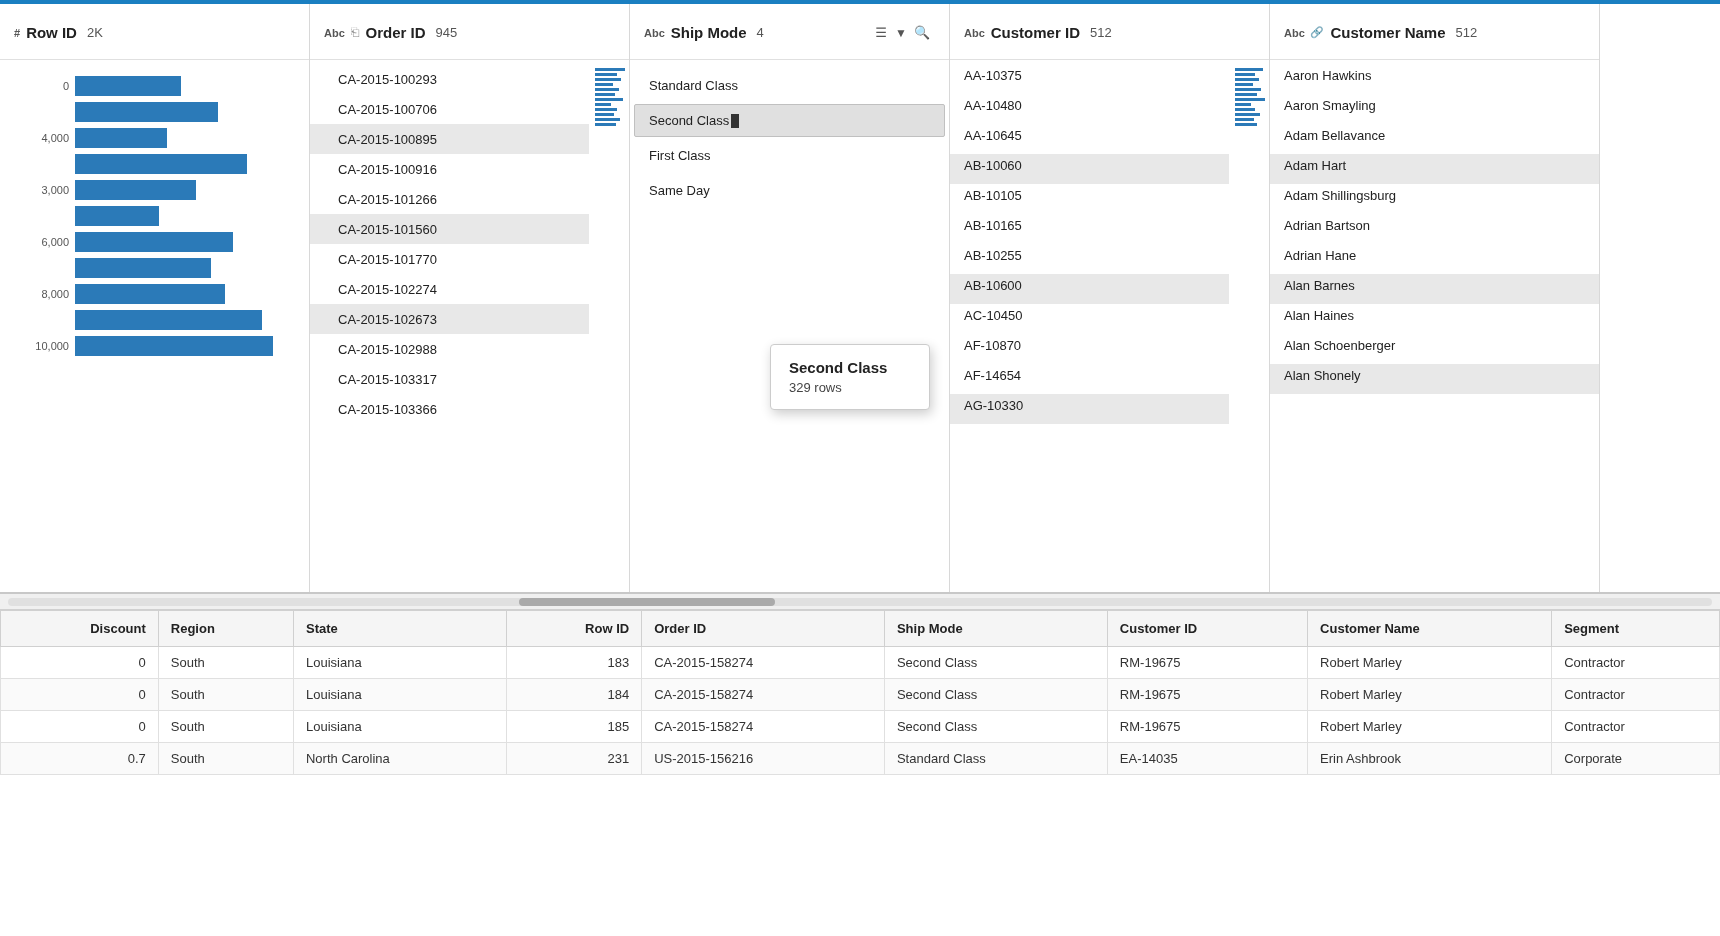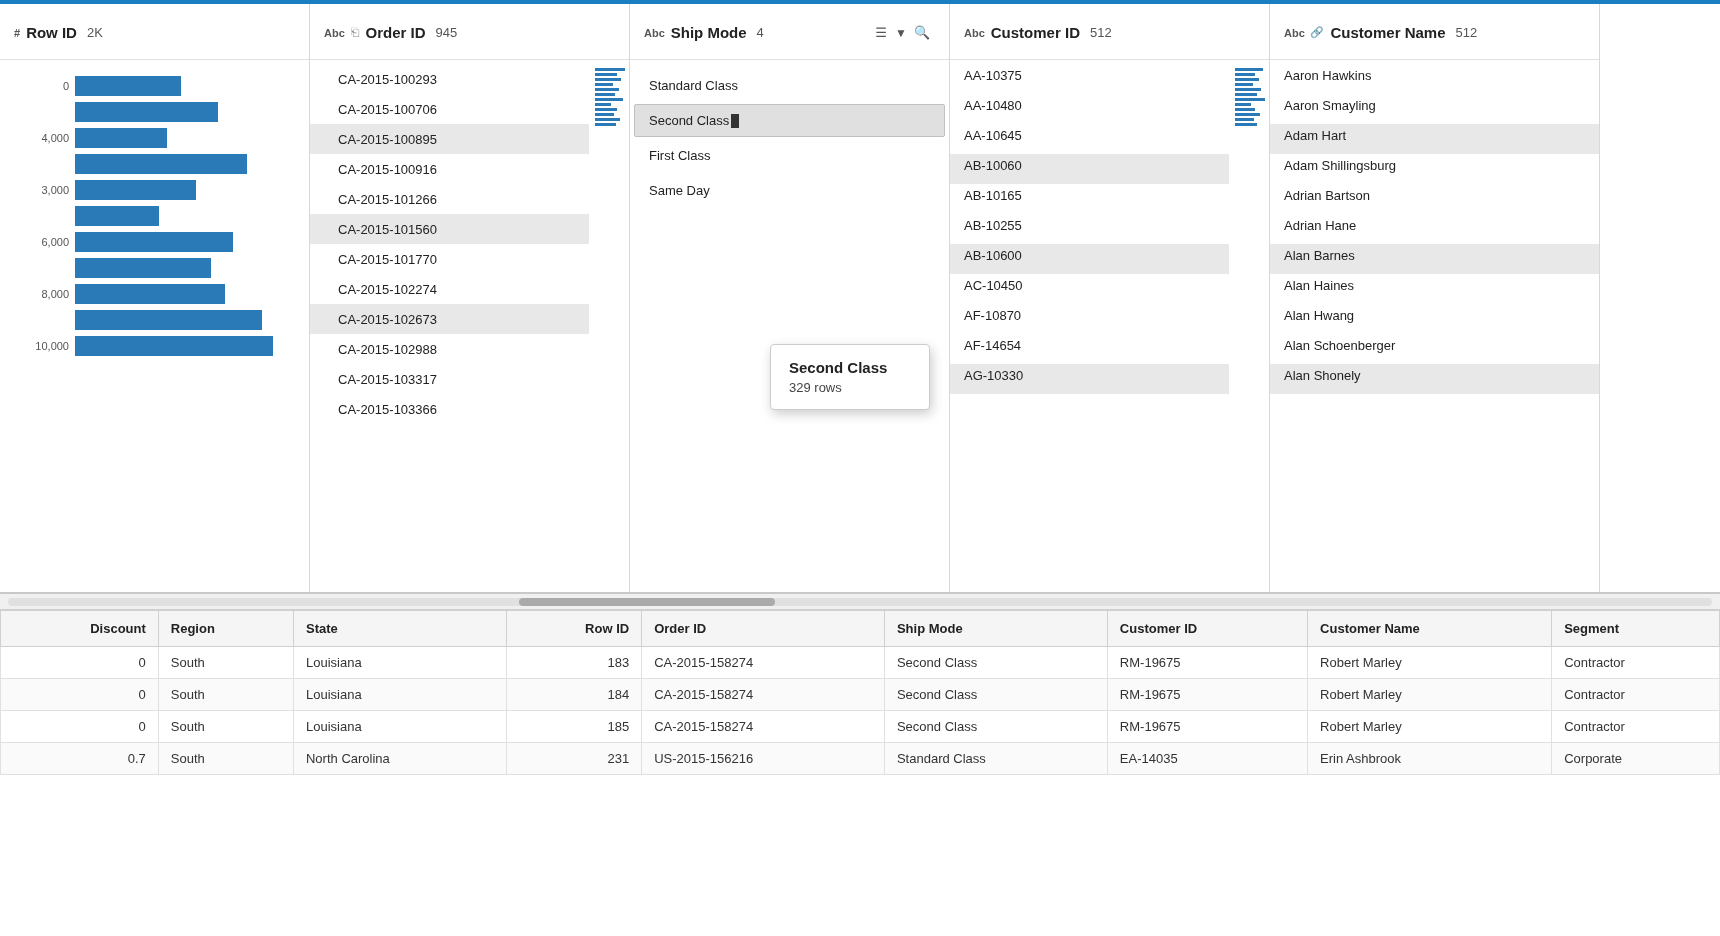--- a/index.html
+++ b/index.html
@@ -537,20 +537,23 @@
           <div class="id-list-row">
               <span class="id-value">AA-10480</span>
             </div>
           <div class="id-list-row">
               <span class="id-value">AA-10645</span>
             </div>
           <div class="id-list-row highlighted">
               <span class="id-value">AB-10060</span>
             </div>
           <div class="id-list-row">
+              <span class="id-value">AB-10105</span>
+            </div>
+          <div class="id-list-row">
               <span class="id-value">AB-10165</span>
             </div>
           <div class="id-list-row">
               <span class="id-value">AB-10255</span>
             </div>
           <div class="id-list-row highlighted">
               <span class="id-value">AB-10600</span>
             </div>
           <div class="id-list-row">
               <span class="id-value">AC-10450</span>
@@ -590,40 +593,40 @@
         <span class="header-count">512</span>
       </div>
       <div class="column-body">
         <div class="id-list">
           <div class="id-list-row">
               <span class="id-value">Aaron Hawkins</span>
             </div>
           <div class="id-list-row">
               <span class="id-value">Aaron Smayling</span>
             </div>
+          <div class="id-list-row">
+              <span class="id-value">Adam Bellavance</span>
+            </div>
           <div class="id-list-row highlighted">
               <span class="id-value">Adam Hart</span>
             </div>
           <div class="id-list-row">
               <span class="id-value">Adam Shillingsburg</span>
             </div>
           <div class="id-list-row">
               <span class="id-value">Adrian Bartson</span>
             </div>
           <div class="id-list-row">
               <span class="id-value">Adrian Hane</span>
             </div>
           <div class="id-list-row highlighted">
               <span class="id-value">Alan Barnes</span>
             </div>
           <div class="id-list-row">
               <span class="id-value">Alan Haines</span>
-            </div>
-          <div class="id-list-row">
-              <span class="id-value">Alan Hwang</span>
             </div>
           <div class="id-list-row">
               <span class="id-value">Alan Schoenberger</span>
             </div>
           <div class="id-list-row highlighted">
               <span class="id-value">Alan Shonely</span>
             </div>
         </div>
       </div>
     </div>

